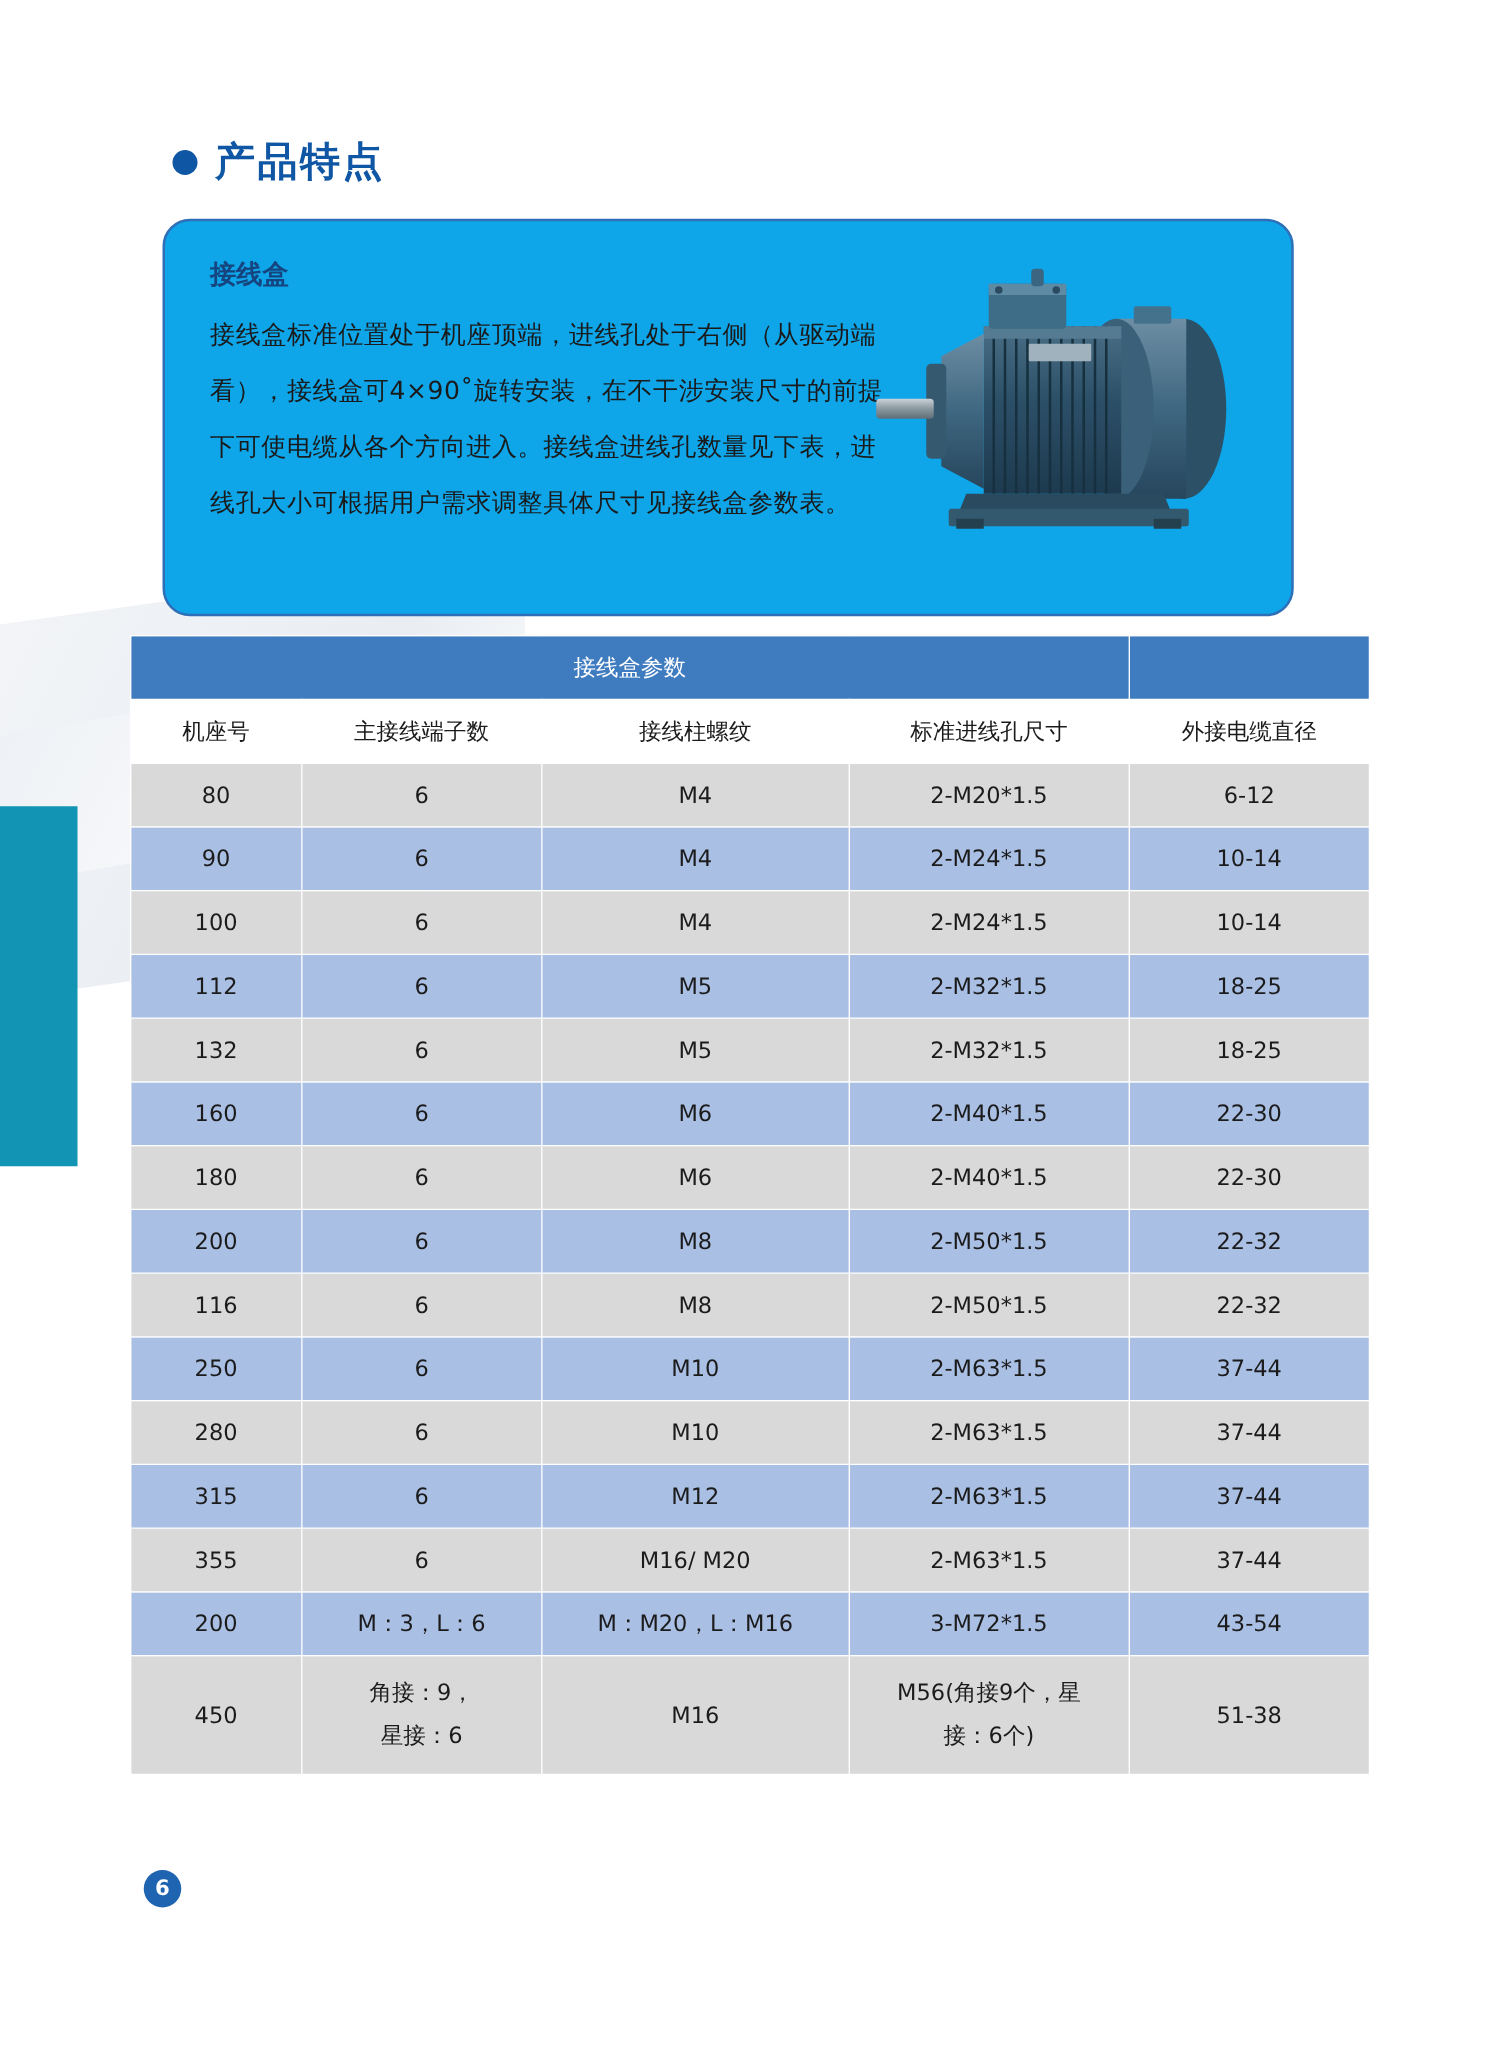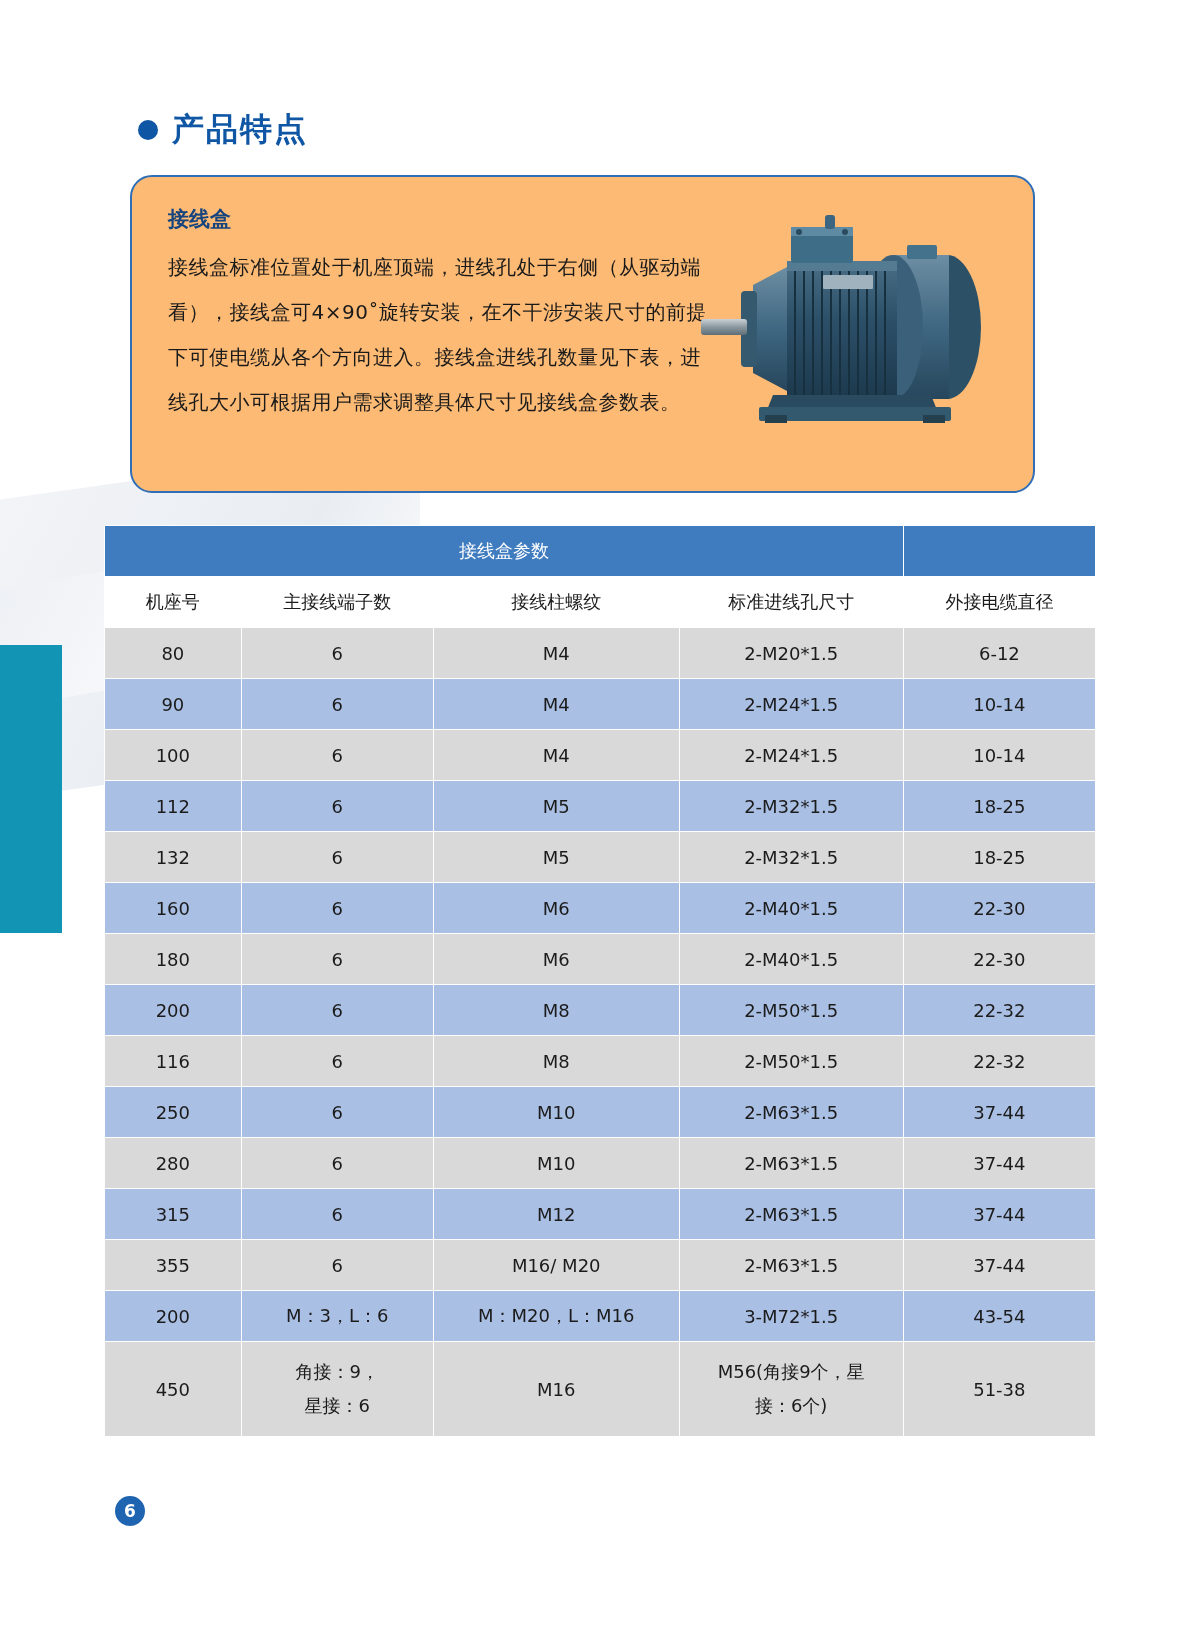--- a/index.html
+++ b/index.html
@@ -80,21 +80,21 @@
   
   .card {
     position: absolute;
     left: 130px;
     top: 175px;
     width: 905px;
     height: 318px;
     border: 2px solid #2e6fb7;
     border-radius: 22px;
     box-sizing: border-box;
-    background: #fdba74;
+    background: #0ea5e9;
   }
   .card-title {
     position: absolute;
     left: 36px;
     top: 28px;
     font-size: 21px;
     color: #15447e;
     font-weight: bold;
     font-family: "DejaVu Sans", sans-serif;
   }
@@ -116,21 +116,21 @@
     right: 18px;
     top: 32px;
     width: 320px;
     height: 250px;
   }
 
   
   .table-wrap {
     position: absolute;
     left: 104px;
-    top: 525px;
+    top: 508px;
     width: 992px;
   }
   table.params {
     border-collapse: collapse;
     width: 992px;
     table-layout: fixed;
     font-family: "DejaVu Sans", sans-serif;
   }
   table.params td, table.params th {
     border: 1px solid #ffffff;

